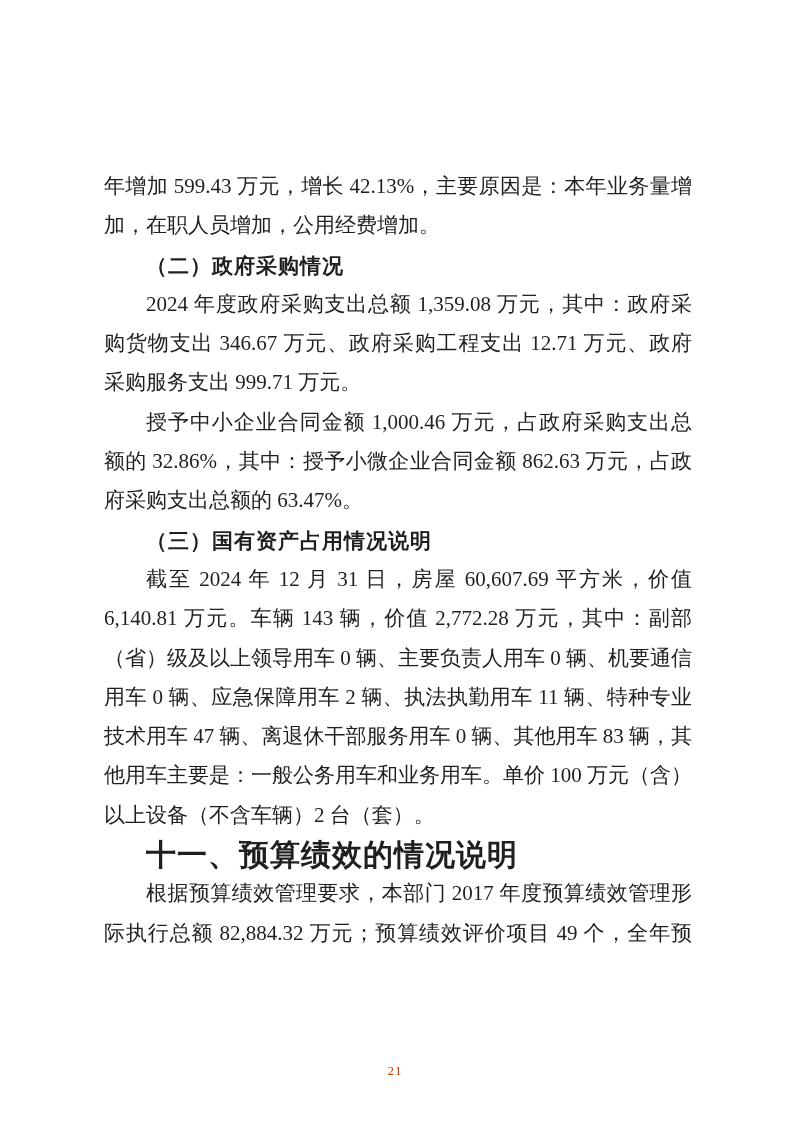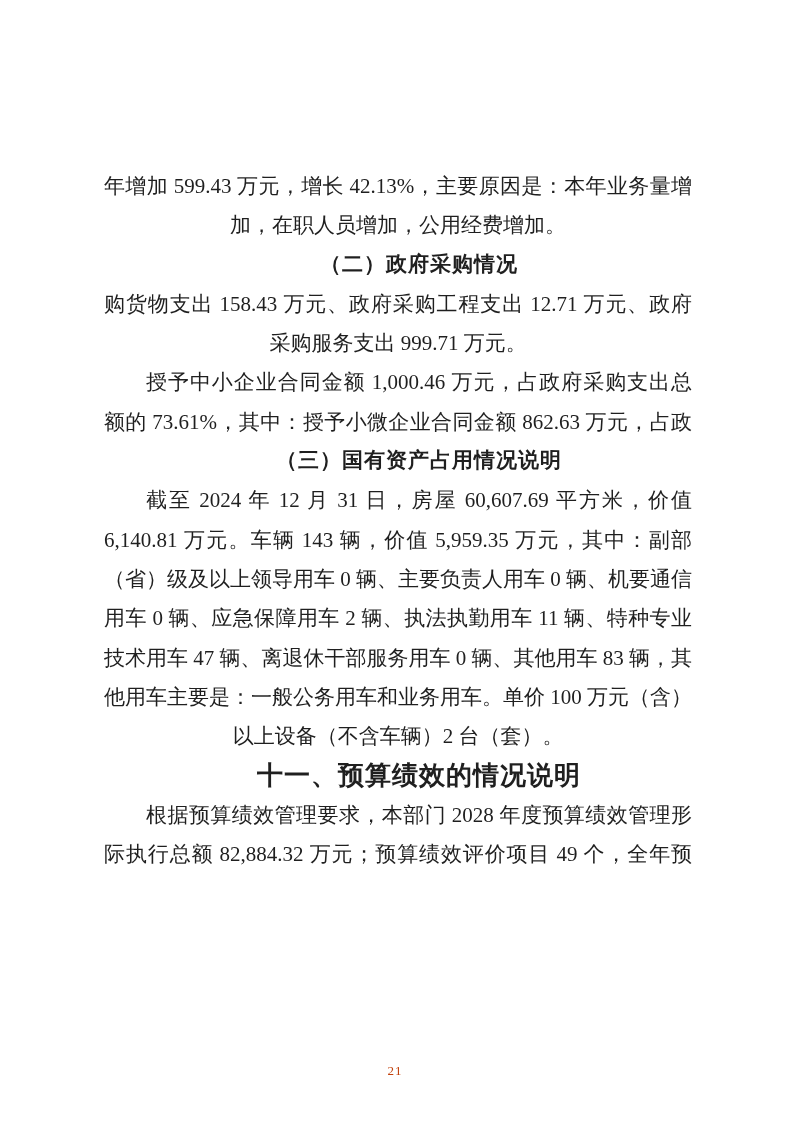--- a/index.html
+++ b/index.html
@@ -22,41 +22,40 @@
     left: 104px;
     top: 143px;
     width: 588px;
   }
   .line {
     height: 39.3px;
     line-height: 39.3px;
     font-size: 21px;
     white-space: normal;
     overflow: visible;
-    text-align: center;
   }
   .line.indent {
     padding-left: 42px;
   }
   .line.justify {
     text-align: justify;
     text-align-last: justify;
   }
   .line.body {
     font-weight: normal;
   }
   .line.heading-kai {
     font-weight: bold;
-    font-family: Liberation Mono, monospace;
+    font-family: Liberation Sans, sans-serif;
     letter-spacing: 1px;
   }
   .line.heading-hei {
     font-weight: bold;
     font-family: "Liberation Sans", "DejaVu Sans", sans-serif;
-    font-size: 26px;
+    font-size: 30px;
     letter-spacing: 1px;
   }
   .page-footer {
     position: absolute;
     left: 0;
     right: 0;
     top: 1037px;
     text-align: center;
   }
   .page-number {
@@ -67,32 +66,34 @@
   }
 </style>
 </head>
 <body>
 
 <div class="page">
   <main class="text-block">
       <div class="line body justify">年增加 599.43 万元，增长 42.13%，主要原因是：本年业务量增</div>
       <div class="line body">加，在职人员增加，公用经费增加。</div>
       <div class="line heading-kai indent">（二）政府采购情况</div>
-      <div class="line body justify">购货物支出 158.43 万元、政府采购工程支出 12.71 万元、政府</div>
+      <div class="line body indent justify">2024 年度政府采购支出总额 1,359.08 万元，其中：政府采</div>
+      <div class="line body justify">购货物支出 346.67 万元、政府采购工程支出 12.71 万元、政府</div>
       <div class="line body">采购服务支出 999.71 万元。</div>
       <div class="line body indent justify">授予中小企业合同金额 1,000.46 万元，占政府采购支出总</div>
-      <div class="line body justify">额的 73.61%，其中：授予小微企业合同金额 862.63 万元，占政</div>
+      <div class="line body justify">额的 32.86%，其中：授予小微企业合同金额 862.63 万元，占政</div>
+      <div class="line body">府采购支出总额的 63.47%。</div>
       <div class="line heading-kai indent">（三）国有资产占用情况说明</div>
       <div class="line body indent justify">截至 2024 年 12 月 31 日，房屋 60,607.69 平方米，价值</div>
-      <div class="line body justify">6,140.81 万元。车辆 143 辆，价值 5,959.35 万元，其中：副部</div>
+      <div class="line body justify">6,140.81 万元。车辆 143 辆，价值 2,772.28 万元，其中：副部</div>
       <div class="line body justify">（省）级及以上领导用车 0 辆、主要负责人用车 0 辆、机要通信</div>
       <div class="line body justify">用车 0 辆、应急保障用车 2 辆、执法执勤用车 11 辆、特种专业</div>
       <div class="line body justify">技术用车 47 辆、离退休干部服务用车 0 辆、其他用车 83 辆，其</div>
       <div class="line body justify">他用车主要是：一般公务用车和业务用车。单价 100 万元（含）</div>
       <div class="line body">以上设备（不含车辆）2 台（套）。</div>
       <div class="line heading-hei indent">十一、预算绩效的情况说明</div>
-      <div class="line body indent justify">根据预算绩效管理要求，本部门 2028 年度预算绩效管理形</div>
+      <div class="line body indent justify">根据预算绩效管理要求，本部门 2017 年度预算绩效管理形</div>
       <div class="line body justify">际执行总额 82,884.32 万元；预算绩效评价项目 49 个，全年预</div>
     </main>
   <footer class="page-footer">
     <span class="page-number">21</span>
   </footer>
 </div>
 
 </body></html>

